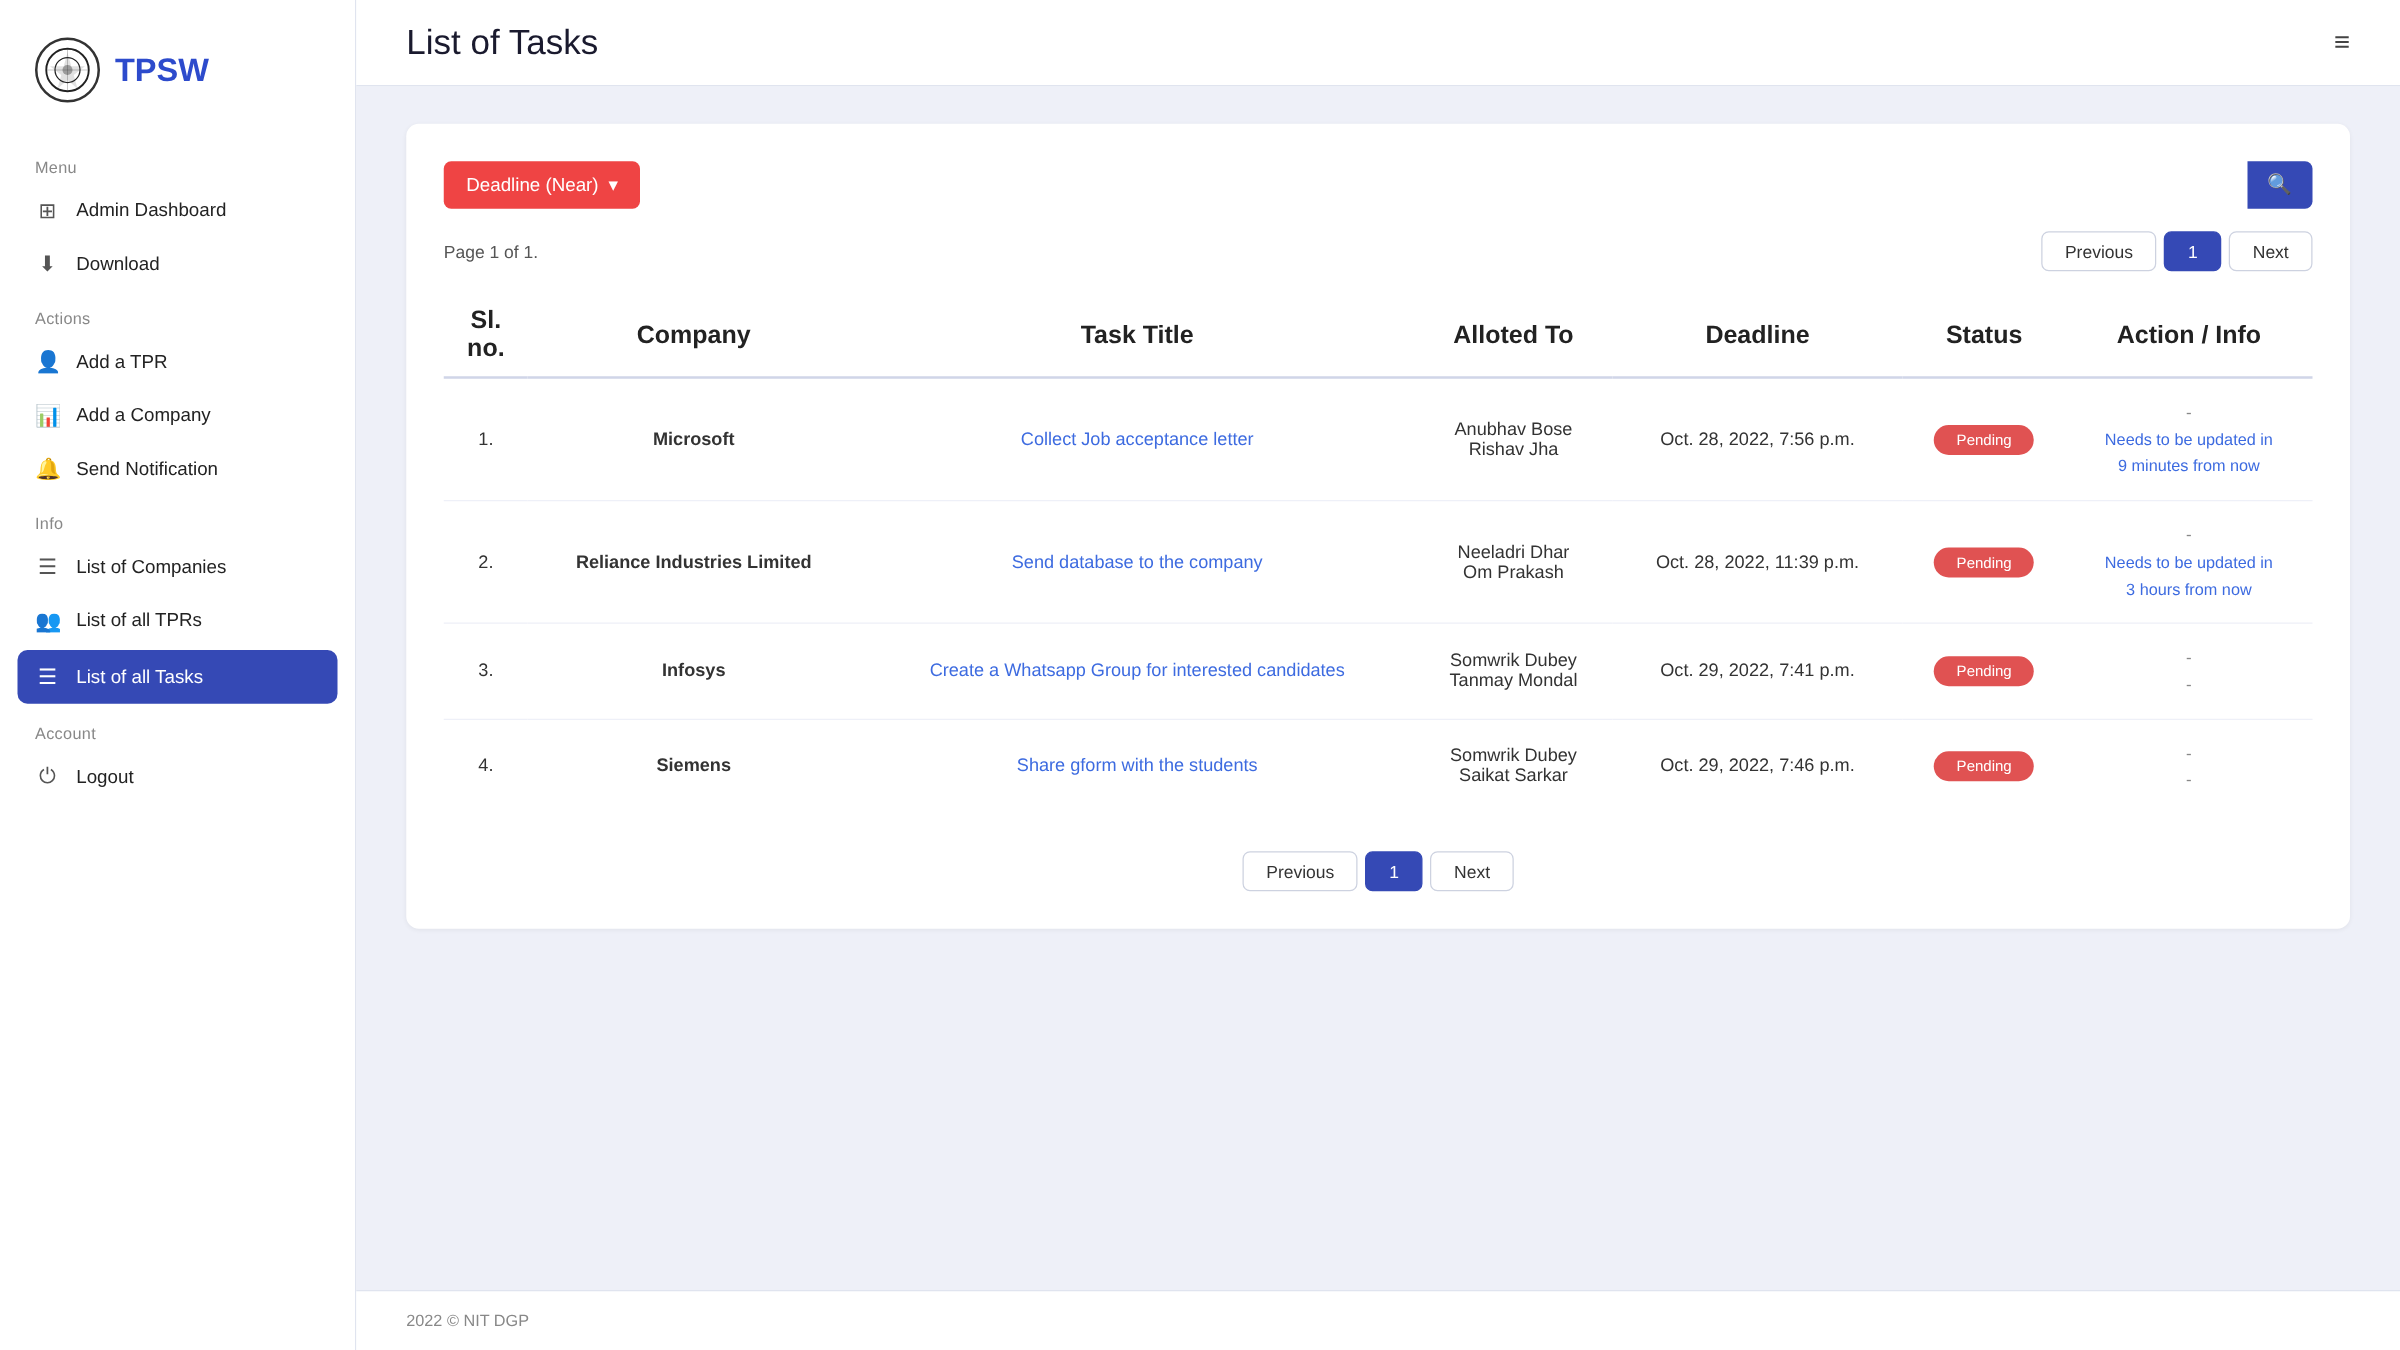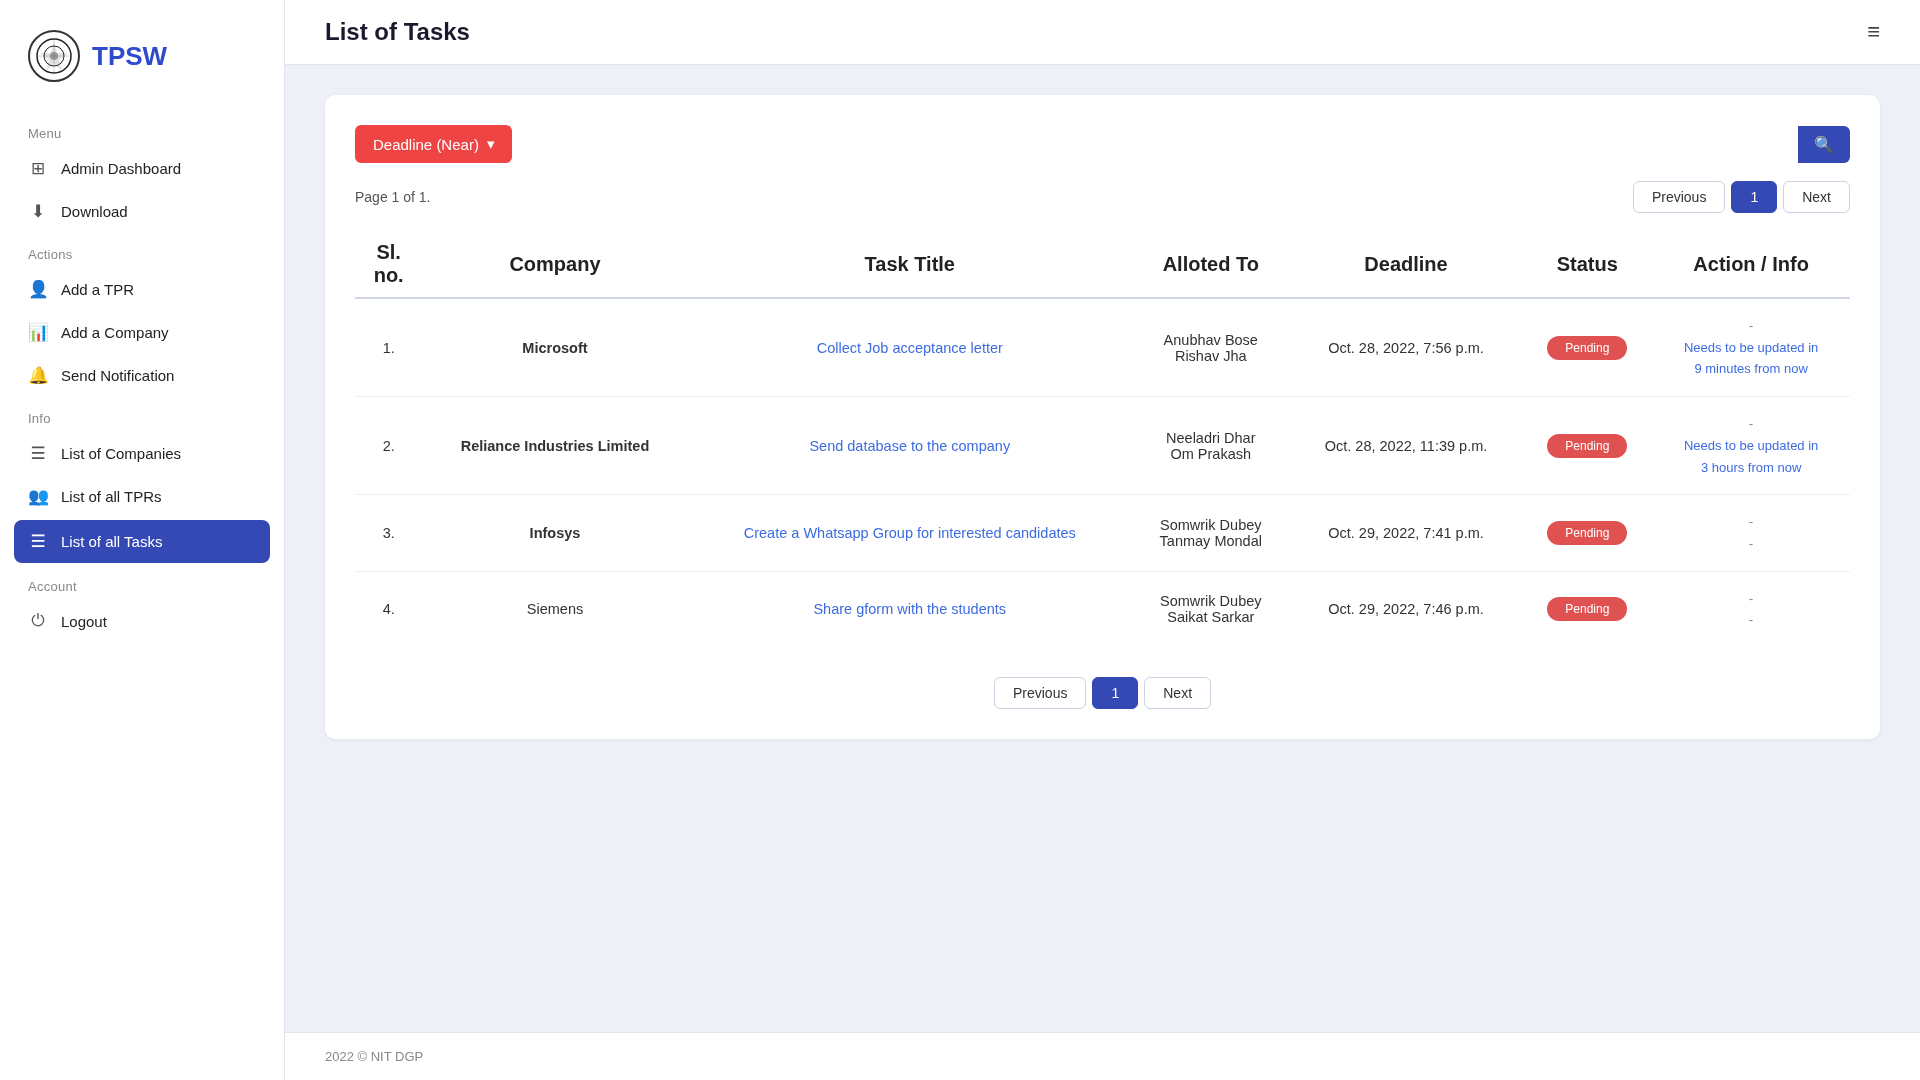--- a/index.html
+++ b/index.html
@@ -81,22 +81,22 @@
     }
     #topbar {
       background: #fff;
       padding: 18px 40px;
       display: flex;
       align-items: center;
       justify-content: space-between;
       border-bottom: 1px solid #e0e4ef;
     }
     .page-title {
-      font-size: 24px;
-      font-weight: 700;
+      font-size: 28px;
+      font-weight: 400;
       color: #1a1a2e;
     }
     .hamburger { font-size: 22px; cursor: pointer; color: #444; }
 
     
     #content {
       flex: 1;
       padding: 30px 40px;
     }
     .card {
@@ -358,21 +358,21 @@
               <td>Somwrik Dubey<br>Tanmay Mondal</td>
               <td>Oct. 29, 2022, 7:41 p.m.</td>
               <td><span class="badge-pending">Pending</span></td>
               <td class="action-info">
                 <div class="action-dash">-</div>
                 <div class="action-dash">-</div>
               </td>
             </tr>
             <tr>
               <td>4.</td>
-              <td style="font-weight: 400;">Siemens</td>
+              <td style="font-weight: 700;">Siemens</td>
               <td><a class="task-link" href="#">Share gform with the students</a></td>
               <td>Somwrik Dubey<br>Saikat Sarkar</td>
               <td>Oct. 29, 2022, 7:46 p.m.</td>
               <td><span class="badge-pending">Pending</span></td>
               <td class="action-info">
                 <div class="action-dash">-</div>
                 <div class="action-dash">-</div>
               </td>
             </tr>
           </tbody>

